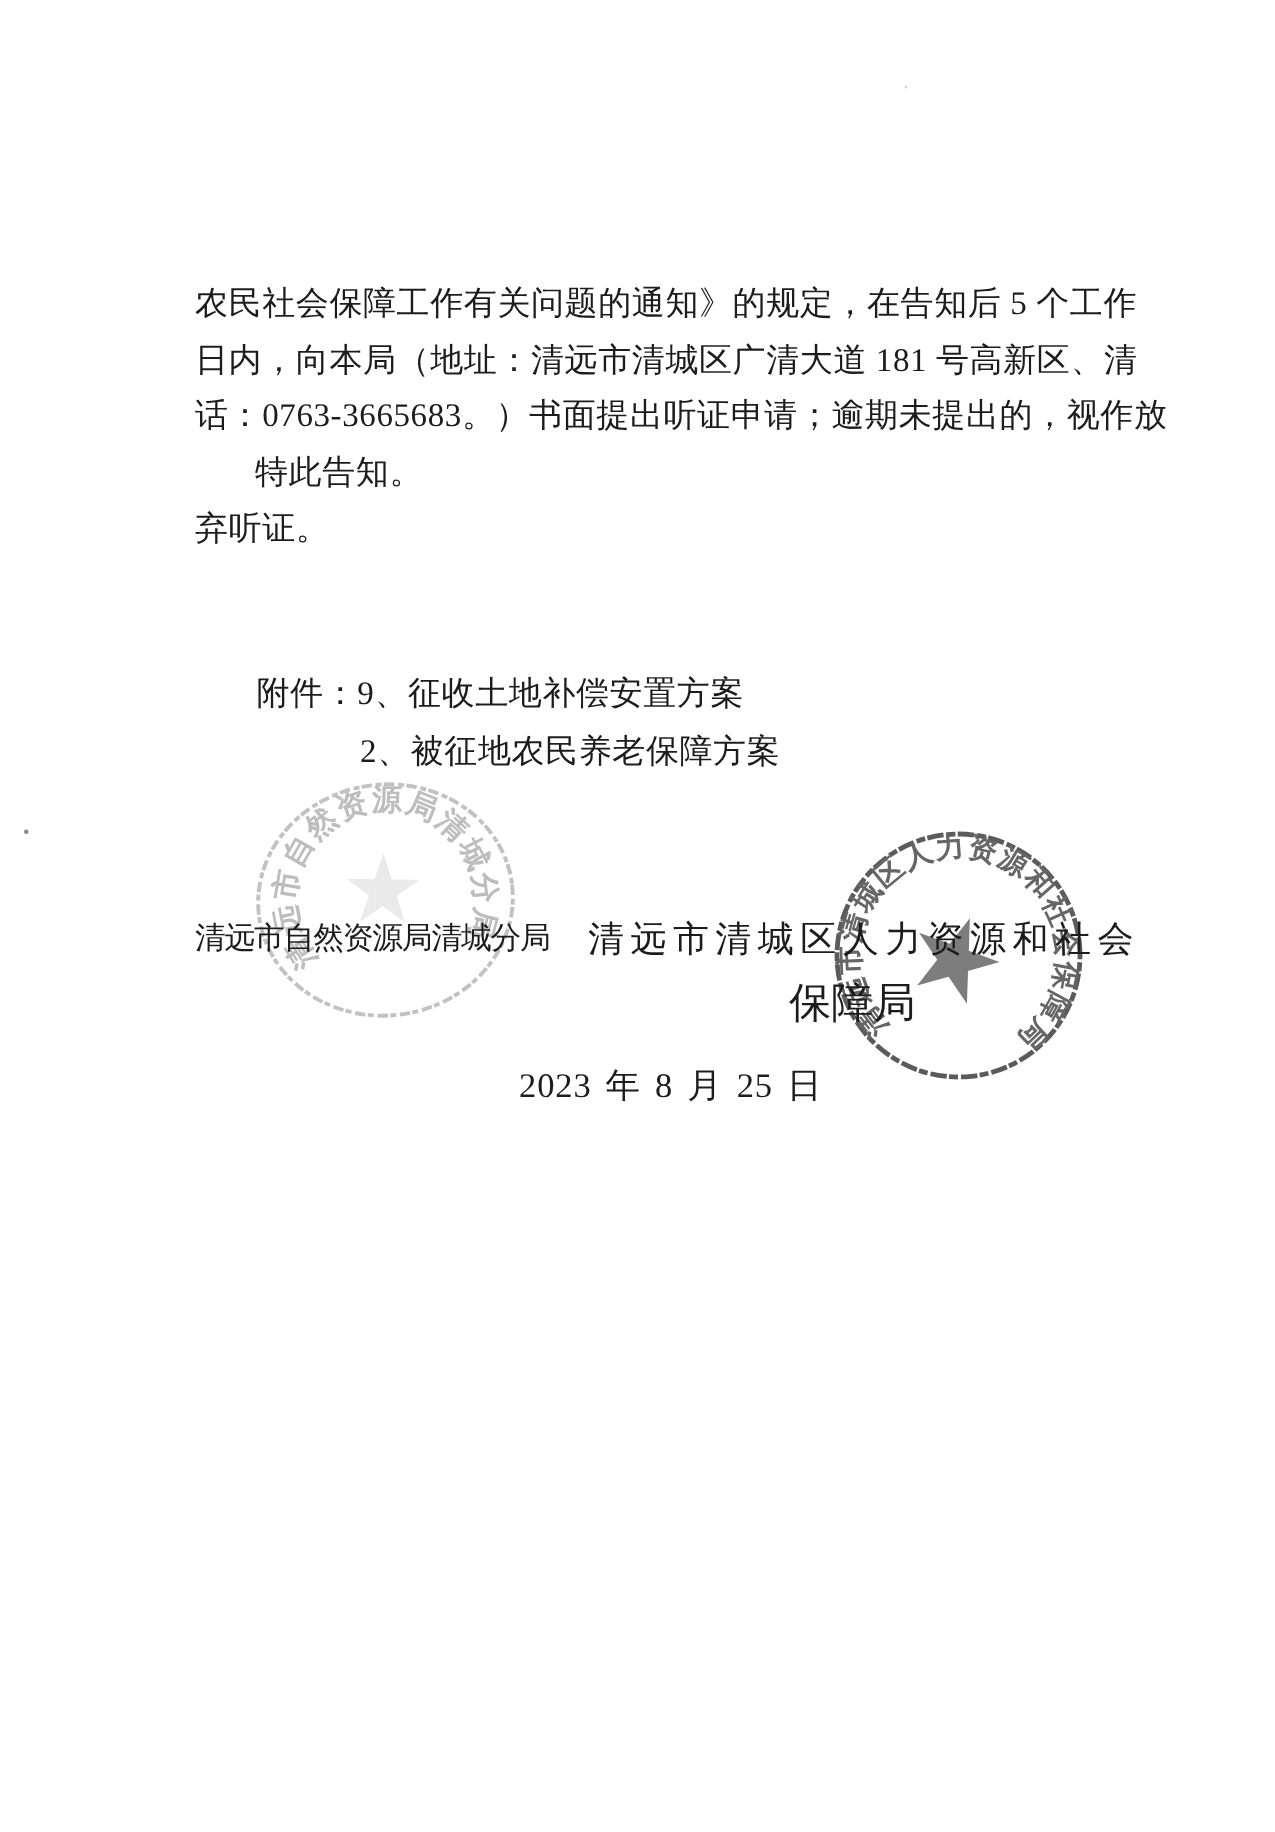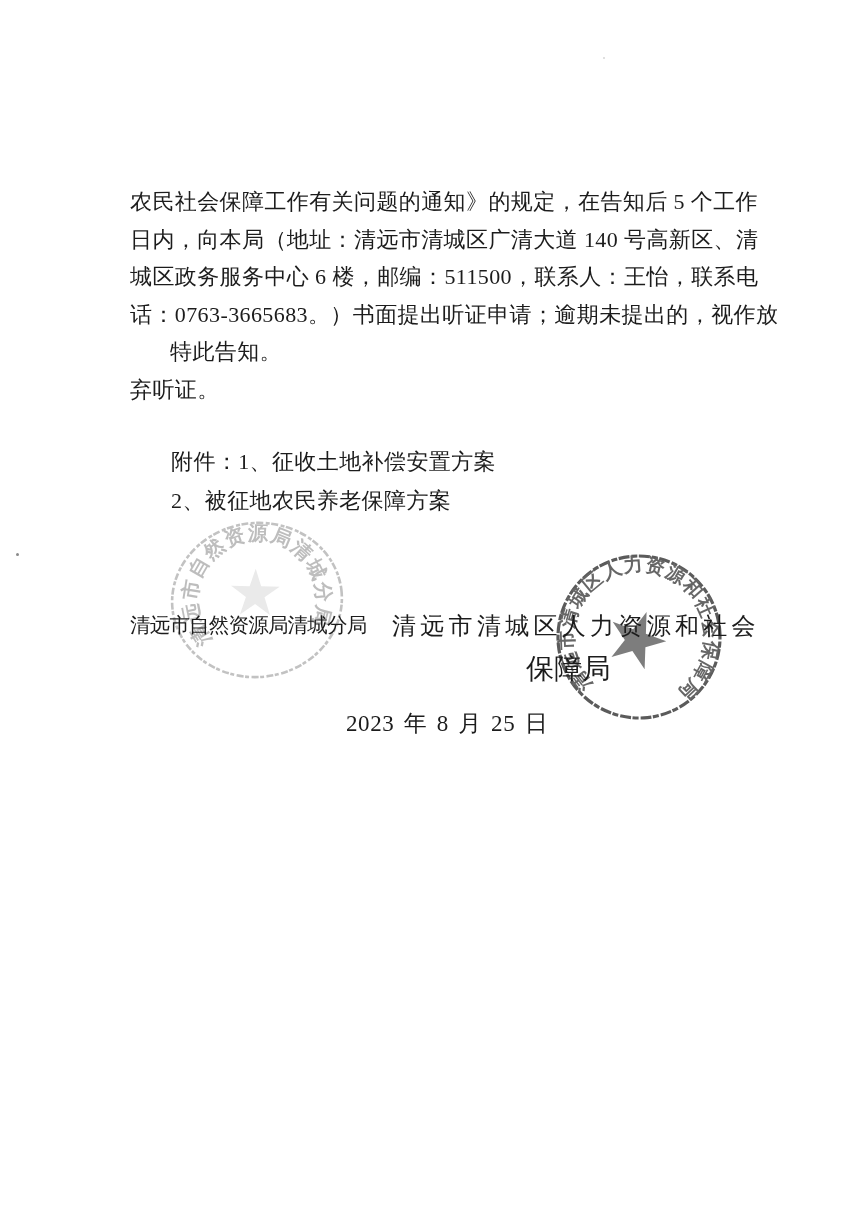--- a/index.html
+++ b/index.html
@@ -32,21 +32,21 @@
   .attachments {
     position: absolute;
     left: 171px;
     top: 443px;
     z-index: 2;
     font-size: 22px;
     line-height: 38.5px;
     letter-spacing: 0.4px;
   }
   .arow { white-space: nowrap; }
-  .arow2 { }
+  .arow2 { margin-left: 69px; }
 
   .org-left  { left: 130px; top: 611px; font-size: 20.5px; letter-spacing: -0.8px; }
   .org-right1{ left: 392px; top: 610px; font-size: 24px;   letter-spacing: 4.3px; }
   .org-right2{ left: 526px; top: 650px; font-size: 28px;   letter-spacing: 0.2px; }
   .date-line { left: 346px; top: 708px; font-size: 23px;   letter-spacing: 0.6px; word-spacing: 3px; }
 
   
   .seal { position: absolute; z-index: 1; }
   .seal-left  { left: 167px; top: 520px; opacity: 0.58; }
   .seal-right { left: 553px; top: 551px; opacity: 0.88; }
@@ -87,30 +87,29 @@
       <circle cx="86" cy="86" r="81" fill="none" stroke="#454545" stroke-width="3.2" stroke-dasharray="11 2 6 1.5"></circle>
       <text>
         <textPath href="#arcR">清远市清城区人力资源和社会保障局</textPath>
       </text>
       <polygon points="0,-30 6.76,-9.3 28.53,-9.27 10.94,3.55 17.63,24.27 0,11.5 -17.63,24.27 -10.94,3.55 -28.53,-9.27 -6.76,-9.3" transform="translate(83,89) rotate(170)" fill="#4a4a4a" opacity="0.82"></polygon>
     </g>
   </svg>
 
   <div class="body-text">
     <div class="bline">农民社会保障工作有关问题的通知》的规定，在告知后 5 个工作</div>
-    <div class="bline">日内，向本局（地址：清远市清城区广清大道 140 号高新区、清</div>
-    <div class="bline">城区政务服务中心 6 楼，邮编：511500，联系人：王怡，联系电</div>
+    <div class="bline">日内，向本局（地址：清远市清城区广清大道 181 号高新区、清</div>
     <div class="bline">话：0763-3665683。）书面提出听证申请；逾期未提出的，视作放</div>
     <div class="bline closing">特此告知。</div>
     <div class="bline">弃听证。</div>
   </div>
 
   <div class="attachments">
     <div class="arow">
-      <span>附件：</span><span>1、征收土地补偿安置方案</span>
+      <span>附件：</span><span>9、征收土地补偿安置方案</span>
     </div>
     <div class="arow arow2">
       <span>2、被征地农民养老保障方案</span>
     </div>
   </div>
 
   <div class="txt org-left">清远市自然资源局清城分局</div>
   <div class="txt org-right1">清远市清城区人力资源和社会</div>
   <div class="txt org-right2">保障局</div>
 

